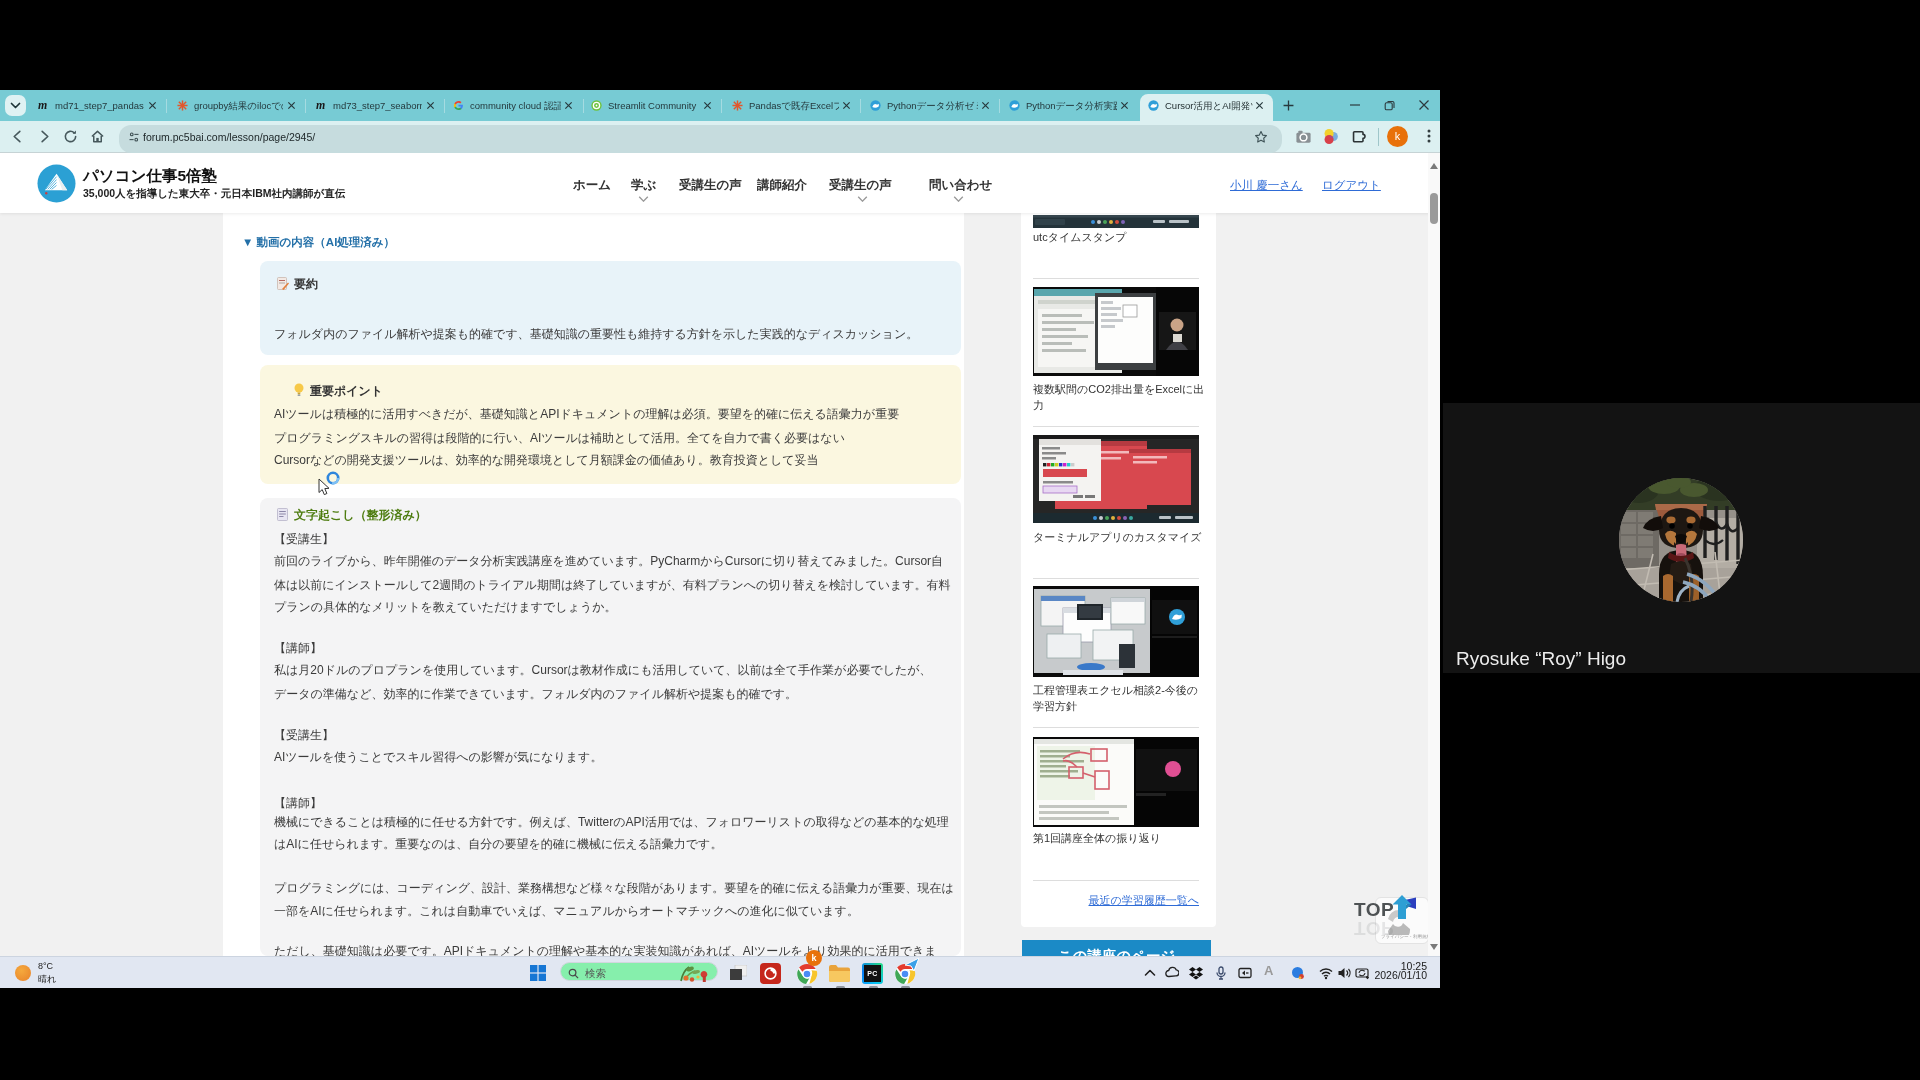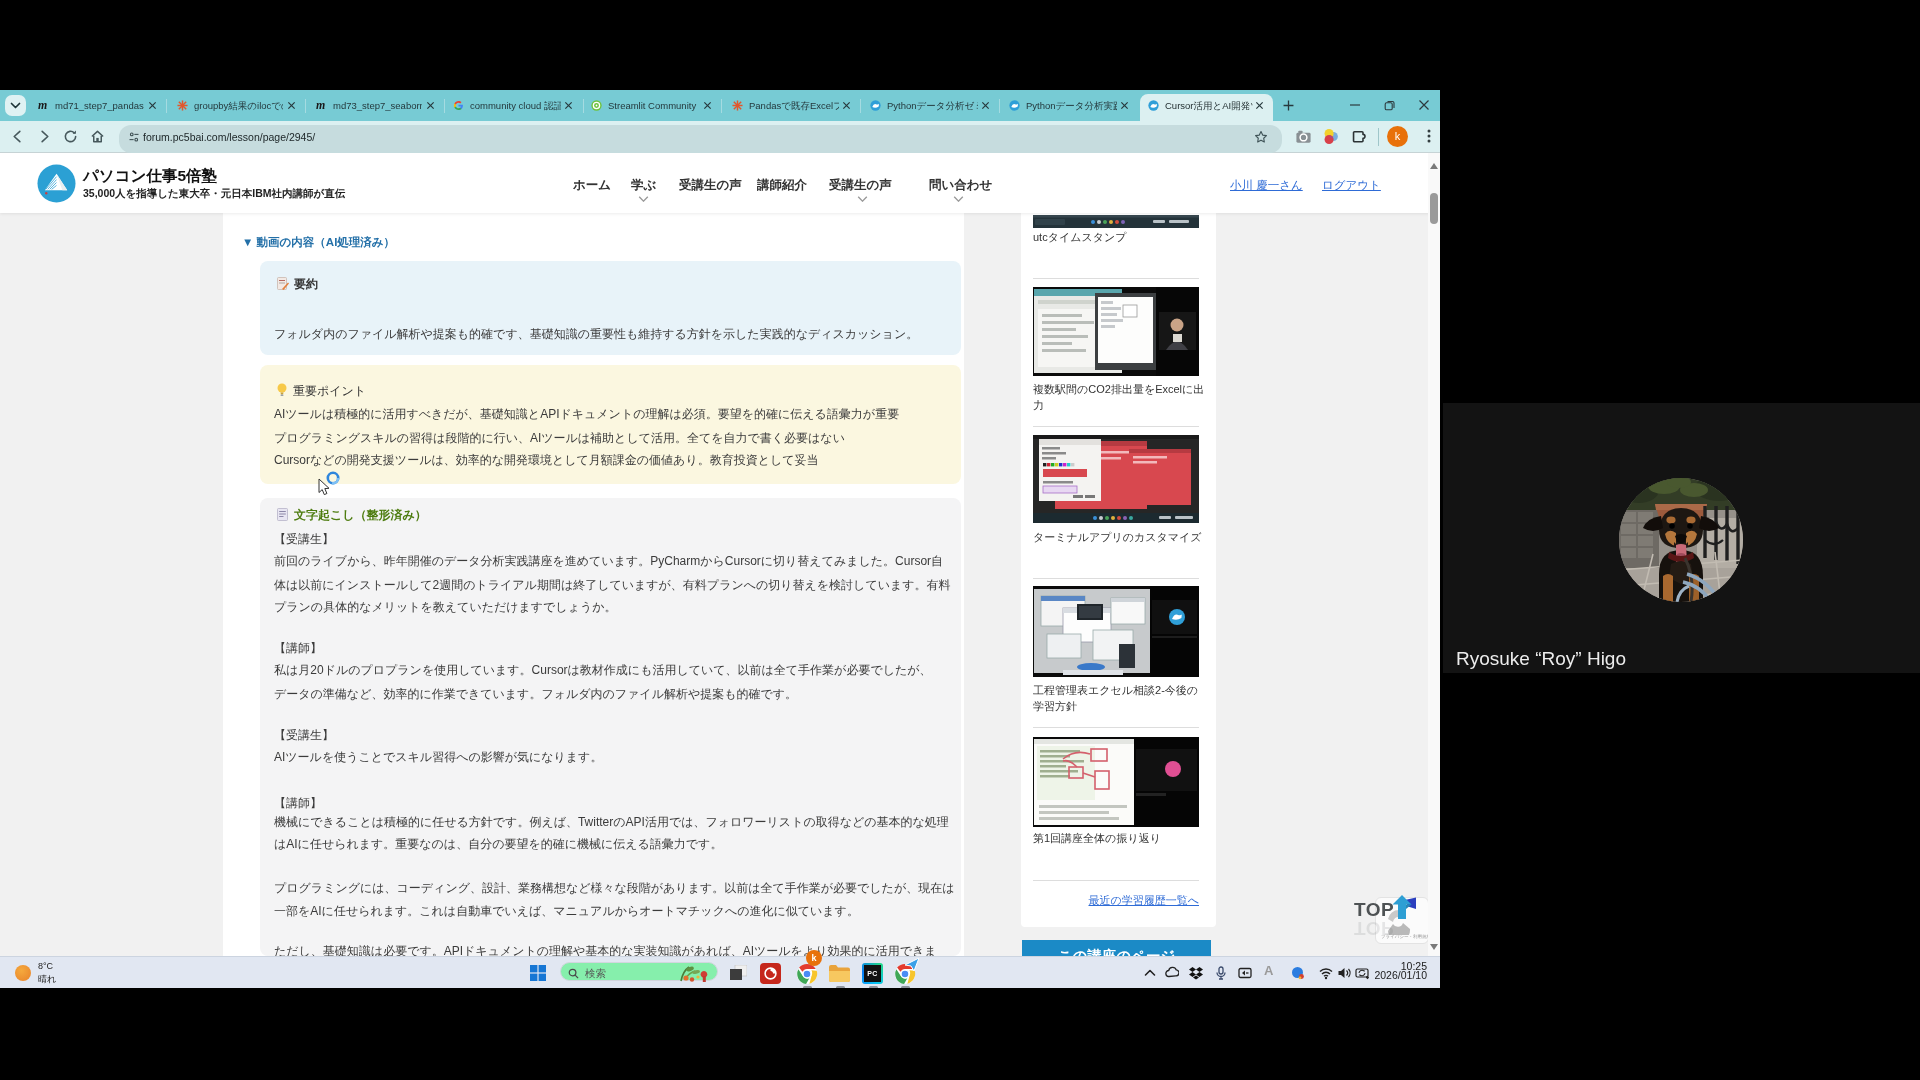--- a/index.html
+++ b/index.html
@@ -245,21 +245,21 @@
     <div class="box" style="left:260px;top:108px;width:701px;height:94px;background:#e8f3f9"></div>
     <div class="box" style="left:260px;top:212px;width:701px;height:119px;background:#fbf7e0"></div>
     <div class="box" style="left:260px;top:345px;width:701px;height:458px;background:#f4f4f5"></div>
     <div class="ln" style="top:123px;left:277px;font-weight:700;color:#333"><svg style="width:12px;height:13px;vertical-align:-2px;margin-right:5px" viewBox="0 0 12 13">
             <rect x="0.5" y="0.5" width="9" height="12" rx="1" fill="#f3e9e4" stroke="#c9b8ae" stroke-width=".8"></rect>
             <line x1="2" y1="3.5" x2="8" y2="3.5" stroke="#b5685f" stroke-width="1"></line>
             <line x1="2" y1="6" x2="8" y2="6" stroke="#b0a79f" stroke-width="1"></line>
             <path d="M5 12 11 5.5 12 6.5 6.5 13Z" fill="#e2803c"></path>
           </svg>要約</div>
     <div class="ln" style="top:173px">フォルダ内のファイル解析や提案も的確です、基礎知識の重要性も維持する方針を示した実践的なディスカッション。</div>
-    <div class="ln" style="top:230px;left:276px;font-weight:400;color:#333"><svg style="width:12px;height:14px;vertical-align:-2px;margin-right:5px" viewBox="0 0 12 14">
+    <div class="ln" style="top:230px;left:293px;font-weight:700;color:#333"><svg style="width:12px;height:14px;vertical-align:-2px;margin-right:5px" viewBox="0 0 12 14">
             <circle cx="6" cy="5" r="4.5" fill="#f7c948"></circle>
             <path d="M4.5 9.5h3l-.4 2h-2.2Z" fill="#c9a33c"></path>
             <rect x="4.6" y="11.5" width="2.8" height="1.6" rx=".6" fill="#9aa2a8"></rect>
           </svg>重要ポイント</div>
     <div class="ln" style="top:253px">AIツールは積極的に活用すべきだが、基礎知識とAPIドキュメントの理解は必須。要望を的確に伝える語彙力が重要</div>
     <div class="ln" style="top:277px">プログラミングスキルの習得は段階的に行い、AIツールは補助として活用。全てを自力で書く必要はない</div>
     <div class="ln" style="top:299px">Cursorなどの開発支援ツールは、効率的な開発環境として月額課金の価値あり。教育投資として妥当</div>
     <div class="ln" style="top:354px;left:277px;font-weight:700;color:#4d7c0f"><svg style="width:11px;height:13px;vertical-align:-2px;margin-right:6px" viewBox="0 0 11 13">
             <rect x="0.5" y="0.5" width="10" height="12" rx="1" fill="#e8e6f2" stroke="#b6b2c8" stroke-width=".8"></rect>
             <line x1="2.2" y1="3.5" x2="8.8" y2="3.5" stroke="#8d88a8" stroke-width="1"></line>
@@ -271,21 +271,21 @@
     <div class="ln" style="top:424px">体は以前にインストールして2週間のトライアル期間は終了していますが、有料プランへの切り替えを検討しています。有料</div>
     <div class="ln" style="top:446px">プランの具体的なメリットを教えていただけますでしょうか。</div>
     <div class="ln" style="top:487px">【講師】</div>
     <div class="ln" style="top:509px">私は月20ドルのプロプランを使用しています。Cursorは教材作成にも活用していて、以前は全て手作業が必要でしたが、</div>
     <div class="ln" style="top:533px">データの準備など、効率的に作業できています。フォルダ内のファイル解析や提案も的確です。</div>
     <div class="ln" style="top:574px">【受講生】</div>
     <div class="ln" style="top:596px">AIツールを使うことでスキル習得への影響が気になります。</div>
     <div class="ln" style="top:642px">【講師】</div>
     <div class="ln" style="top:661px">機械にできることは積極的に任せる方針です。例えば、TwitterのAPI活用では、フォロワーリストの取得などの基本的な処理</div>
     <div class="ln" style="top:683px">はAIに任せられます。重要なのは、自分の要望を的確に機械に伝える語彙力です。</div>
-    <div class="ln" style="top:727px">プログラミングには、コーディング、設計、業務構想など様々な段階があります。以前は全て手作業が必要でしたが、現在は</div>
+    <div class="ln" style="top:727px">プログラミングには、コーディング、設計、業務構想など様々な段階があります。要望を的確に伝える語彙力が重要、現在は</div>
     <div class="ln" style="top:750px">一部をAIに任せられます。これは自動車でいえば、マニュアルからオートマチックへの進化に似ています。</div>
     <div class="ln" style="top:790px">ただし、基礎知識は必要です。APIドキュメントの理解や基本的な実装知識があれば、AIツールをより効果的に活用できま</div>
 
     <svg style="position:absolute;left:325px;top:317px;width:16px;height:16px" viewBox="0 0 16 16">
           <circle cx="8" cy="8" r="5.2" fill="none" stroke="#2f86dc" stroke-width="2.6"></circle>
           <circle cx="8" cy="8" r="5.2" fill="none" stroke="#7ec0f5" stroke-width="2.6" stroke-dasharray="9 24"></circle>
         </svg>
     <svg style="position:absolute;left:318px;top:325px;width:13px;height:19px" viewBox="0 0 13 19">
           <path d="M1 1 L1 14.5 L4.2 11.6 L6.3 16.6 L8.9 15.5 L6.8 10.6 L11 10.3 Z" fill="#fff" stroke="#333" stroke-width="1"></path>
         </svg>

